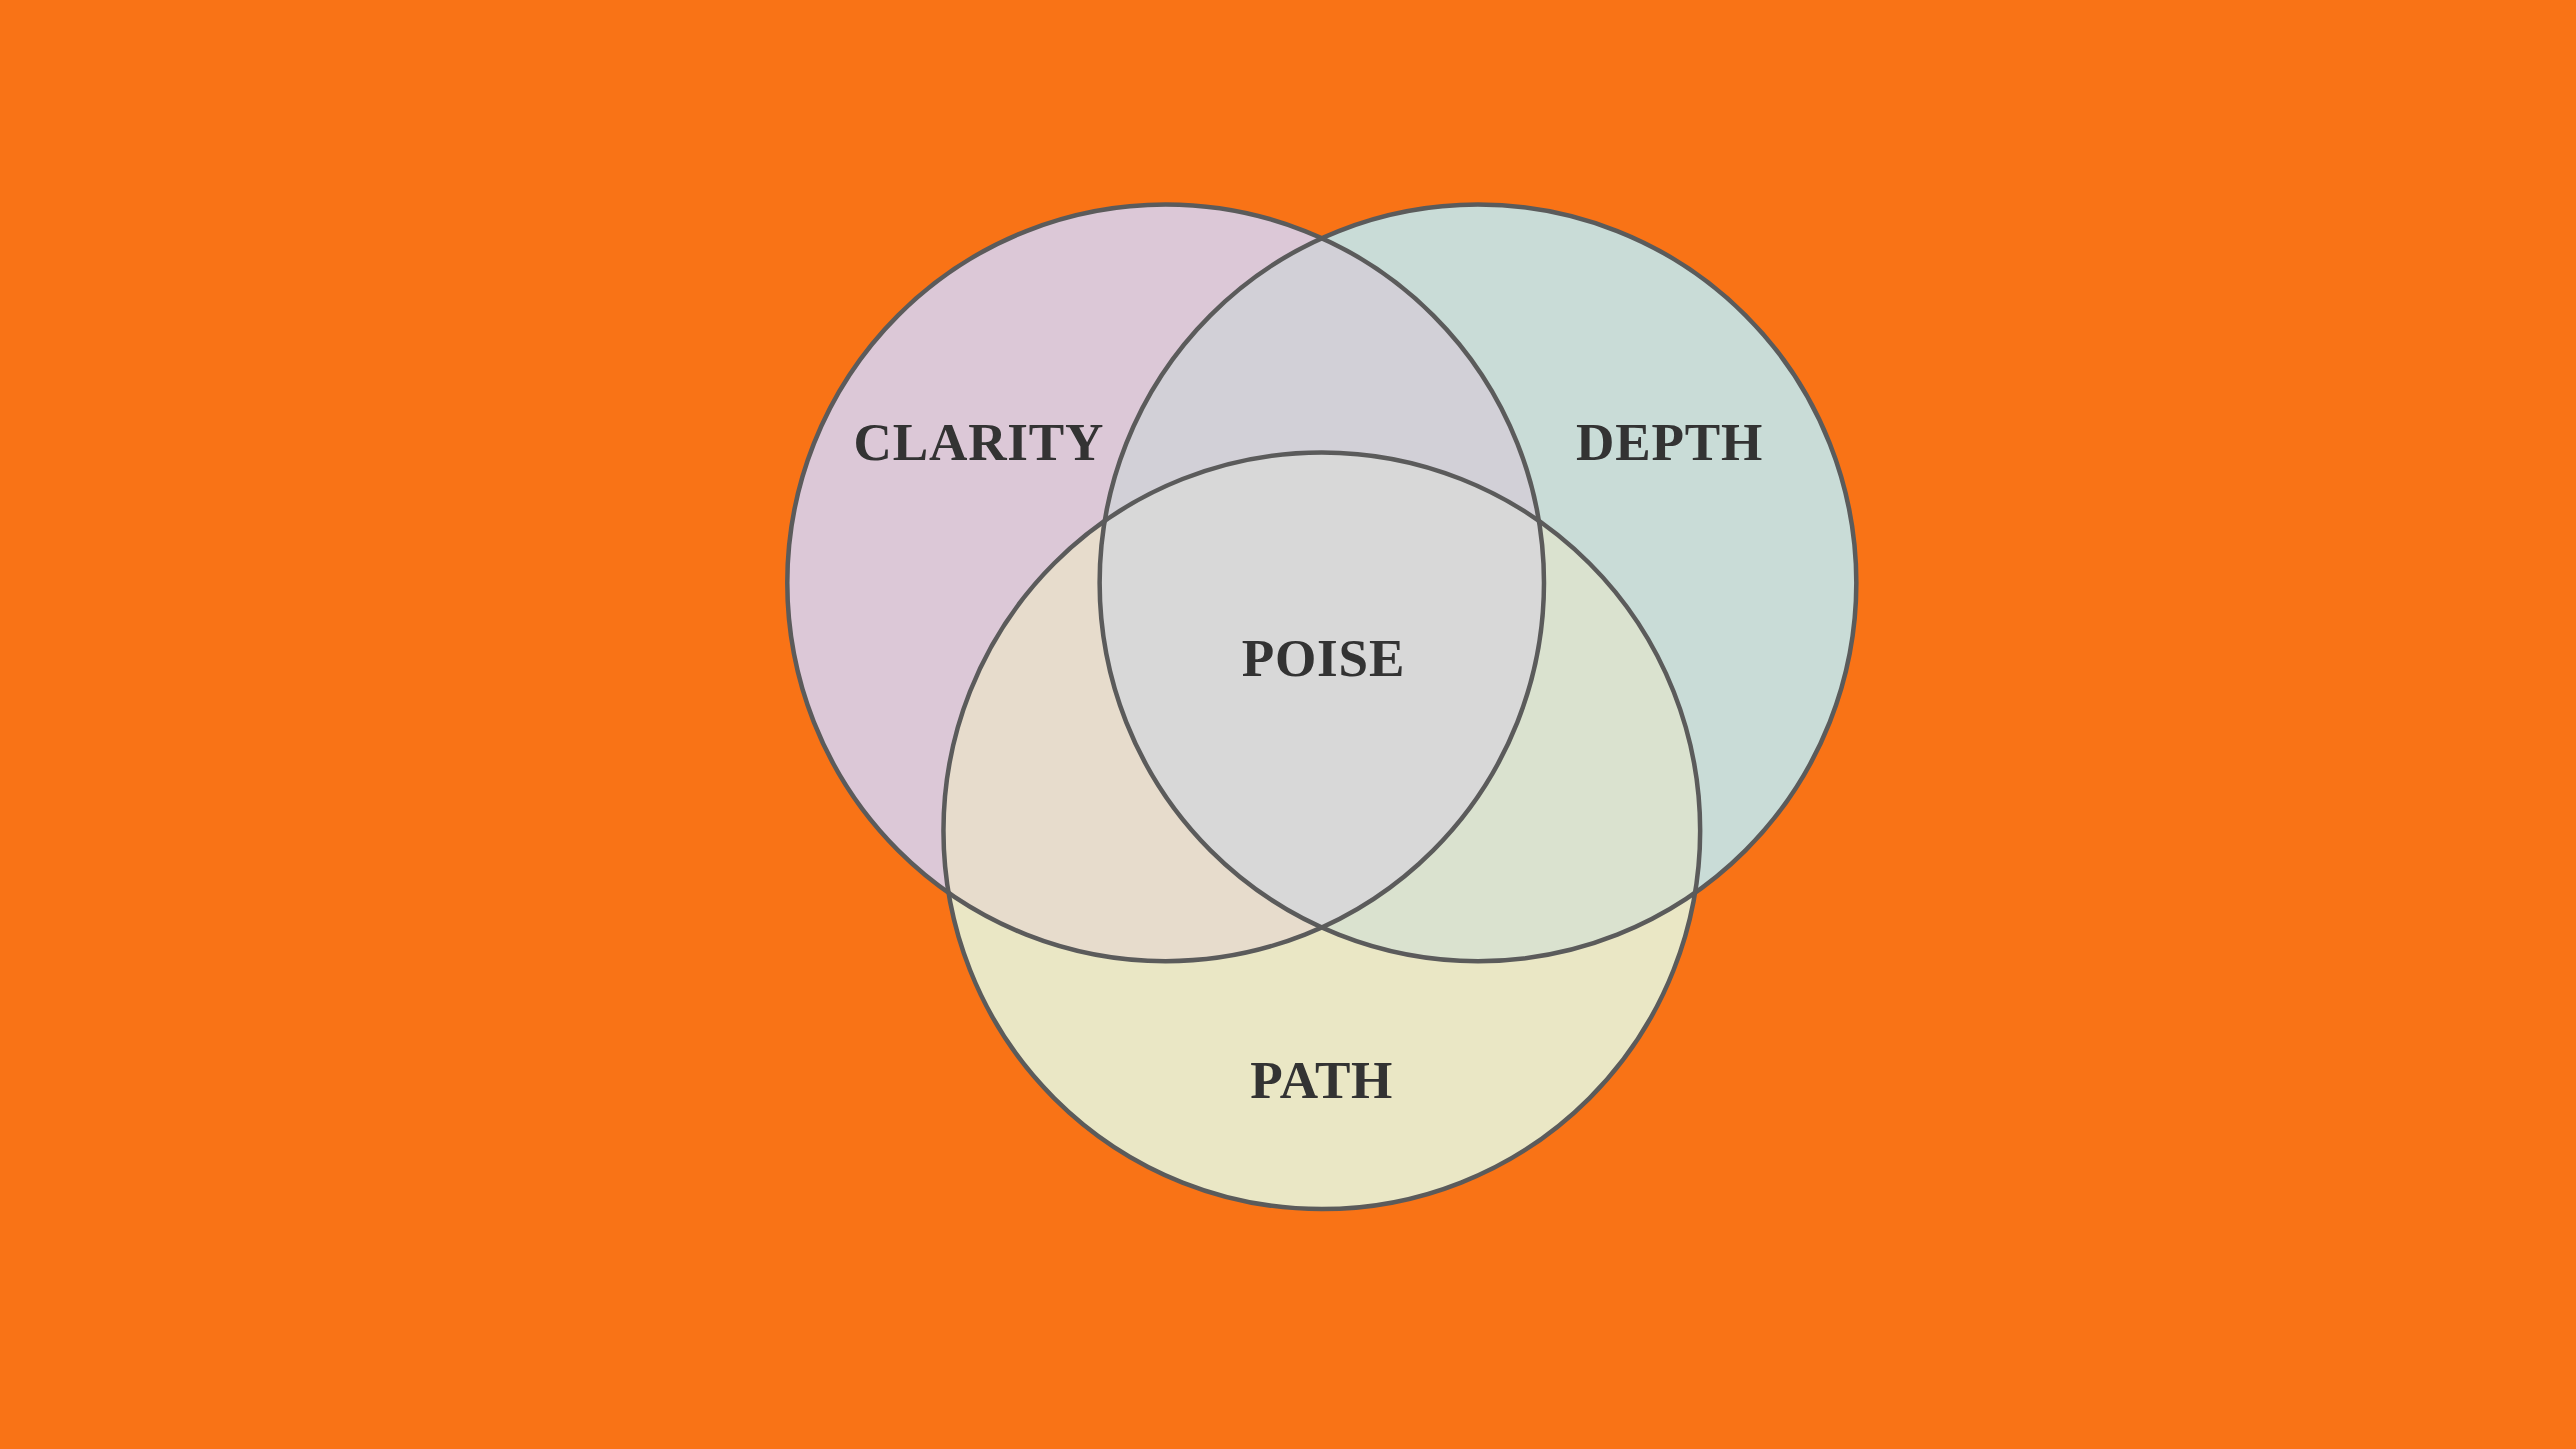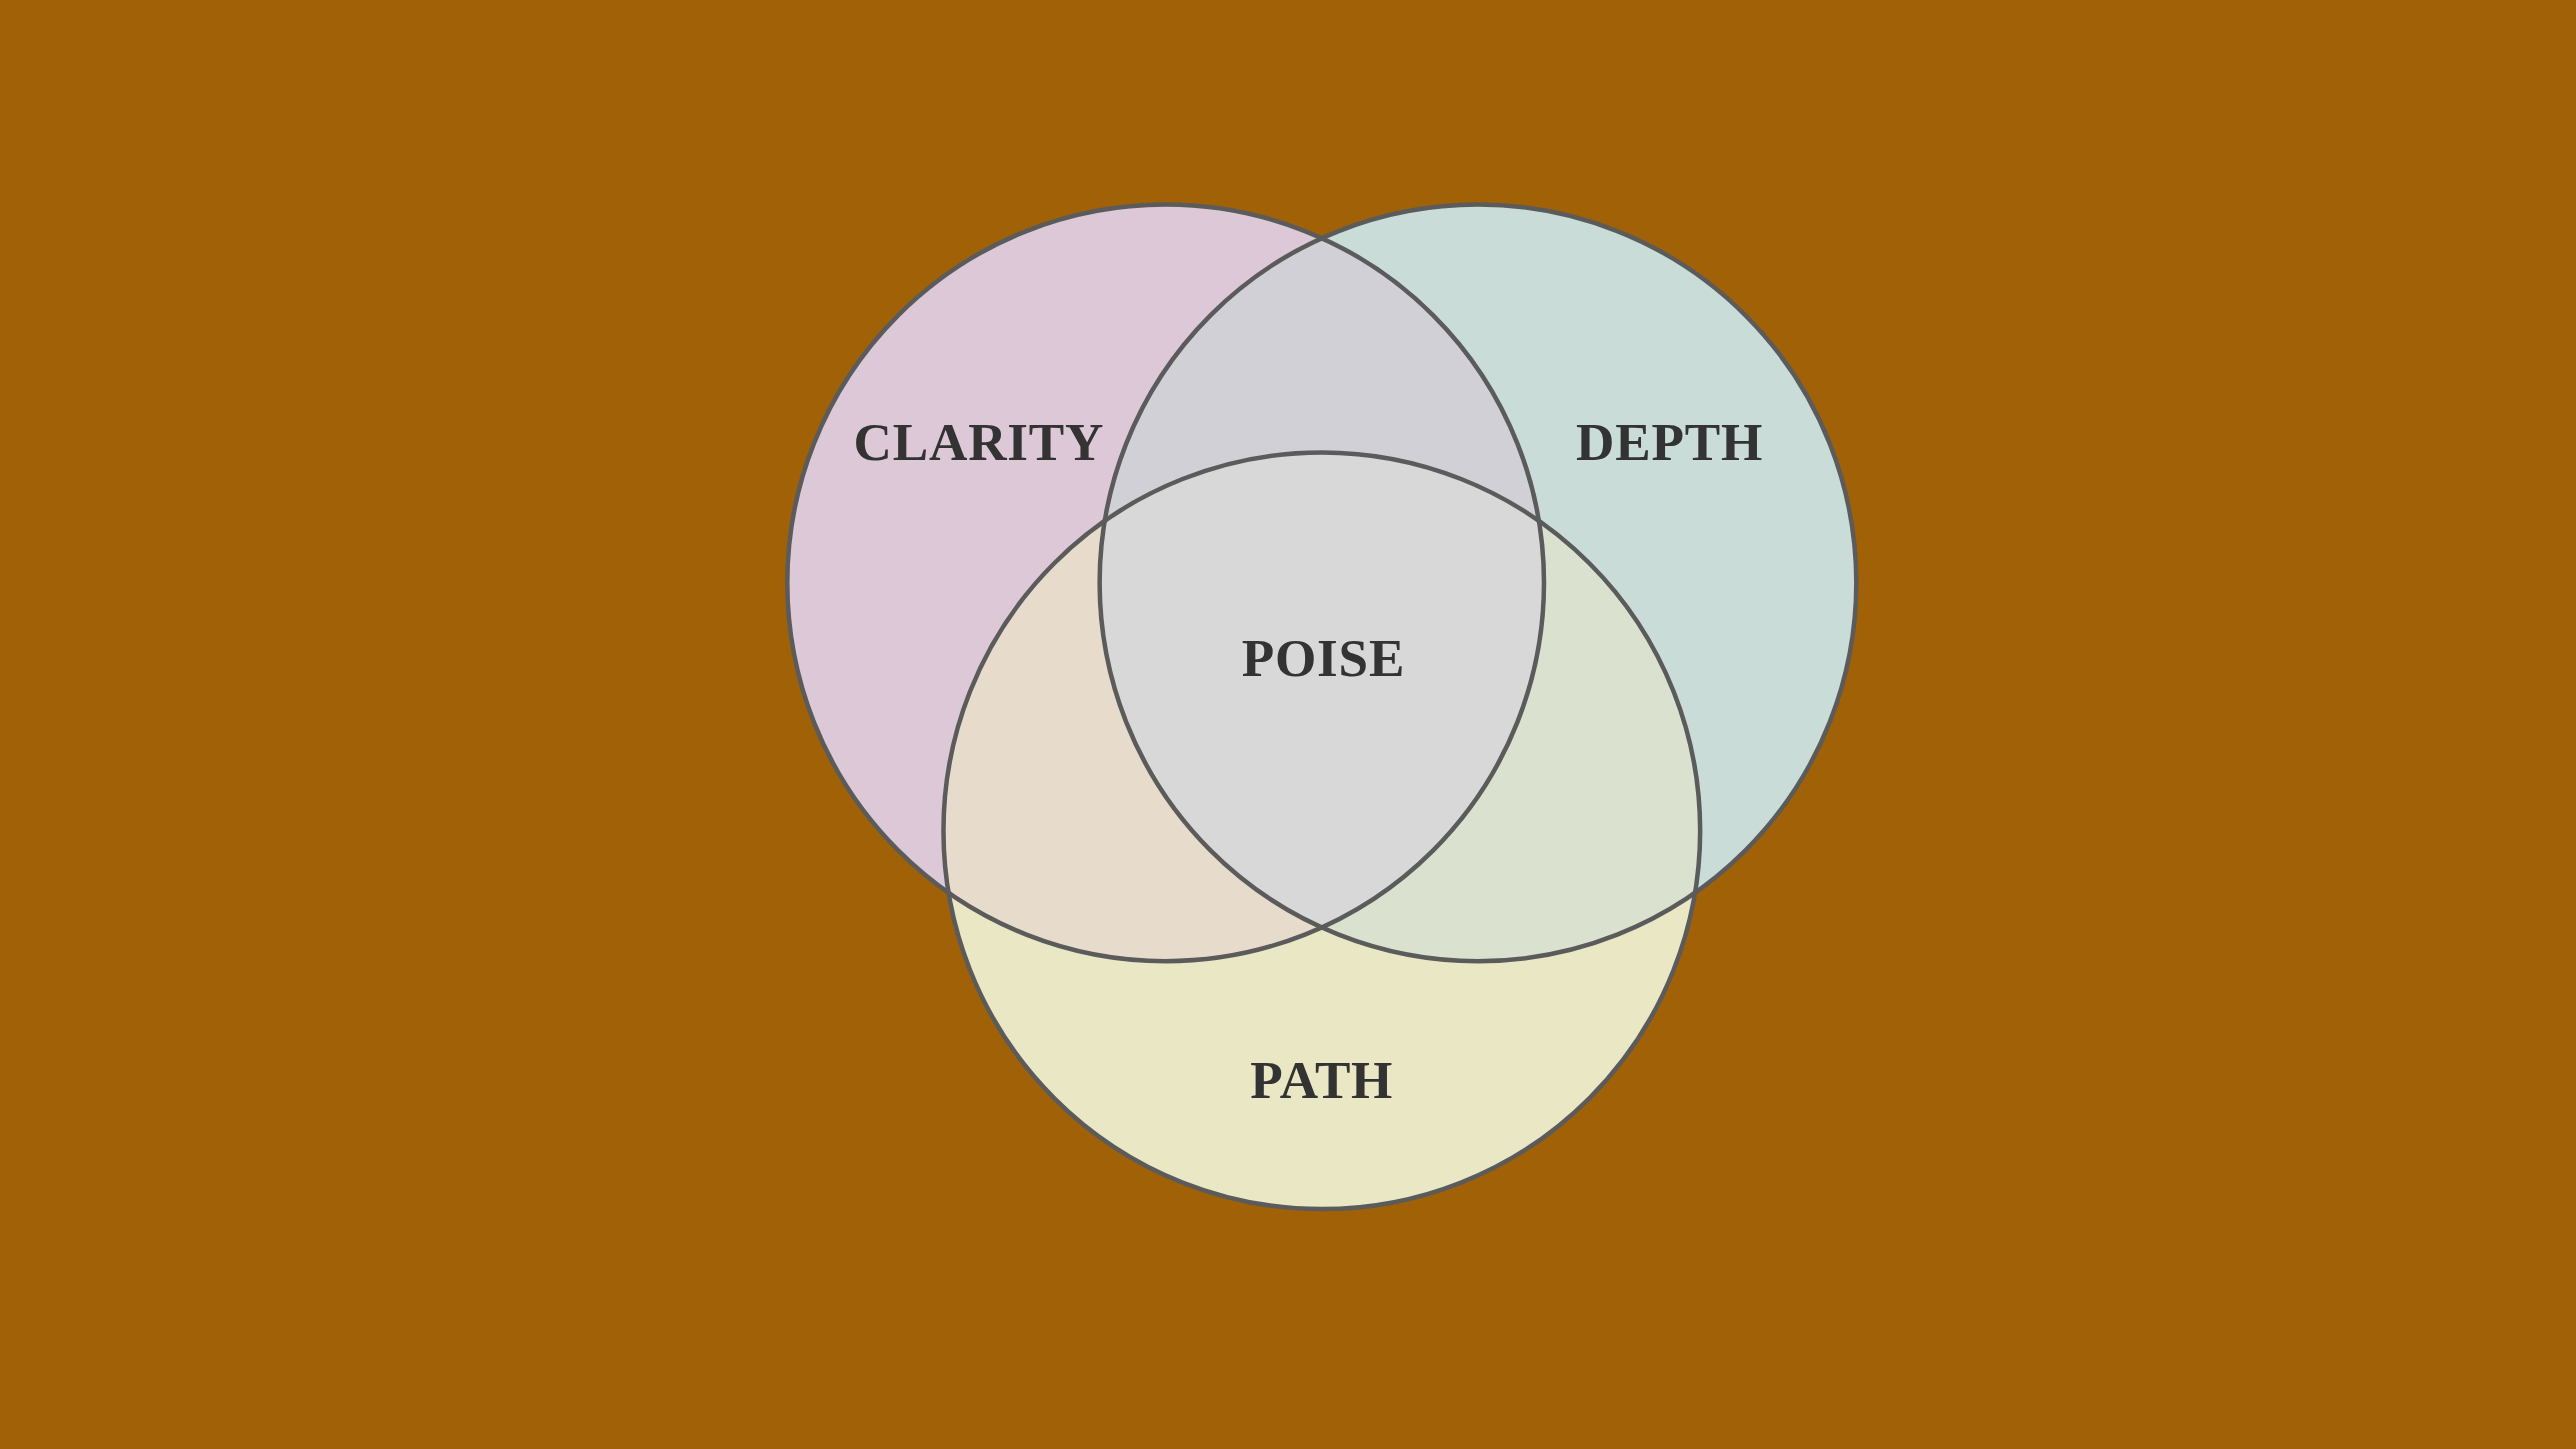--- a/index.html
+++ b/index.html
@@ -8,21 +8,21 @@
     width: 100%;
     height: 100%;
     background: #ffffff;
     overflow: hidden;
   }
   .venn-stage {
     width: 100%;
     height: 100%;
     display: flex;
     justify-content: center;
-    background: #a16207;
+    background: #f97316;
   }
   svg.venn {
     width: 100%;
     height: 100%;
     display: block;
   }
   .venn-label {
     font-family: "Liberation Serif", "DejaVu Serif", serif;
     font-weight: bold;
     font-size: 33px;

